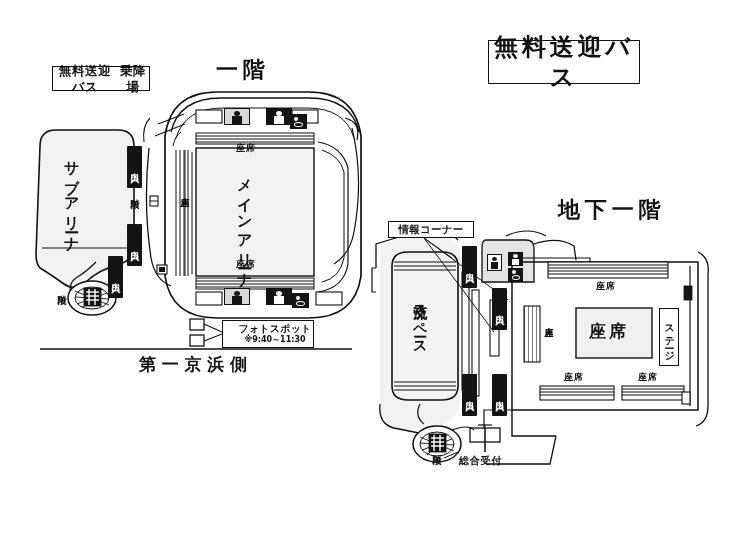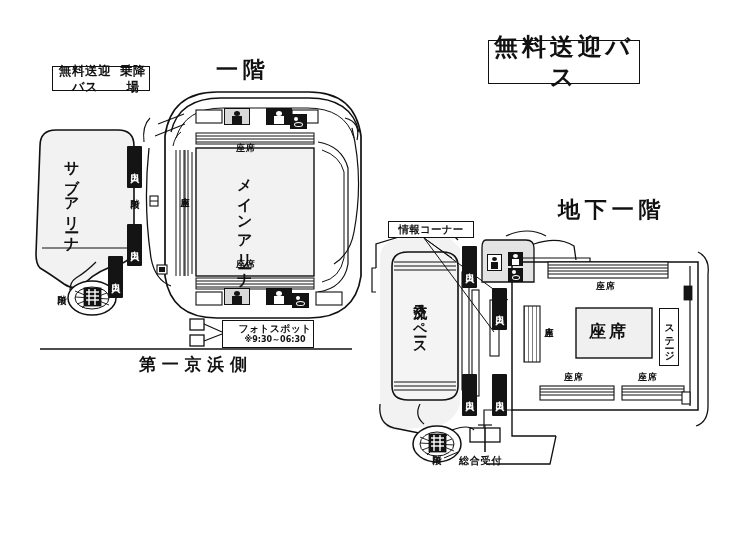--- a/index.html
+++ b/index.html
@@ -369,21 +369,21 @@
     <div style="position:absolute;left:9px;top:2px;width:6px;height:5px;background:#ffffff;border-radius:50%;"></div>
     <div style="position:absolute;left:7px;top:7px;width:10px;height:8px;background:#ffffff;"></div>
   </div>
   <div style="position:absolute;left:292px;top:293px;width:17px;height:15px;background:#141414;border:1.2px solid #111;box-sizing:border-box;">
     <div style="position:absolute;left:3px;top:2px;width:4px;height:4px;background:#fff;border-radius:50%;"></div>
     <div style="position:absolute;left:3px;top:7px;width:9px;height:5px;border:1.4px solid #fff;border-radius:50%;box-sizing:border-box;"></div>
   </div>
 
   <div class="boxed photo-box">
     <span>フォトスポット</span>
-    <span class="sub">※9:30～06:30</span>
+    <span class="sub">※9:40～11:30</span>
   </div>
 
   <div class="t keihin">第一京浜側</div>
 
   <div class="t floor-b1">地下一階</div>
 
   <div class="boxed info-box">情報コーナー</div>
 
   <div class="t vert kouryu">交流スペース</div>
 

